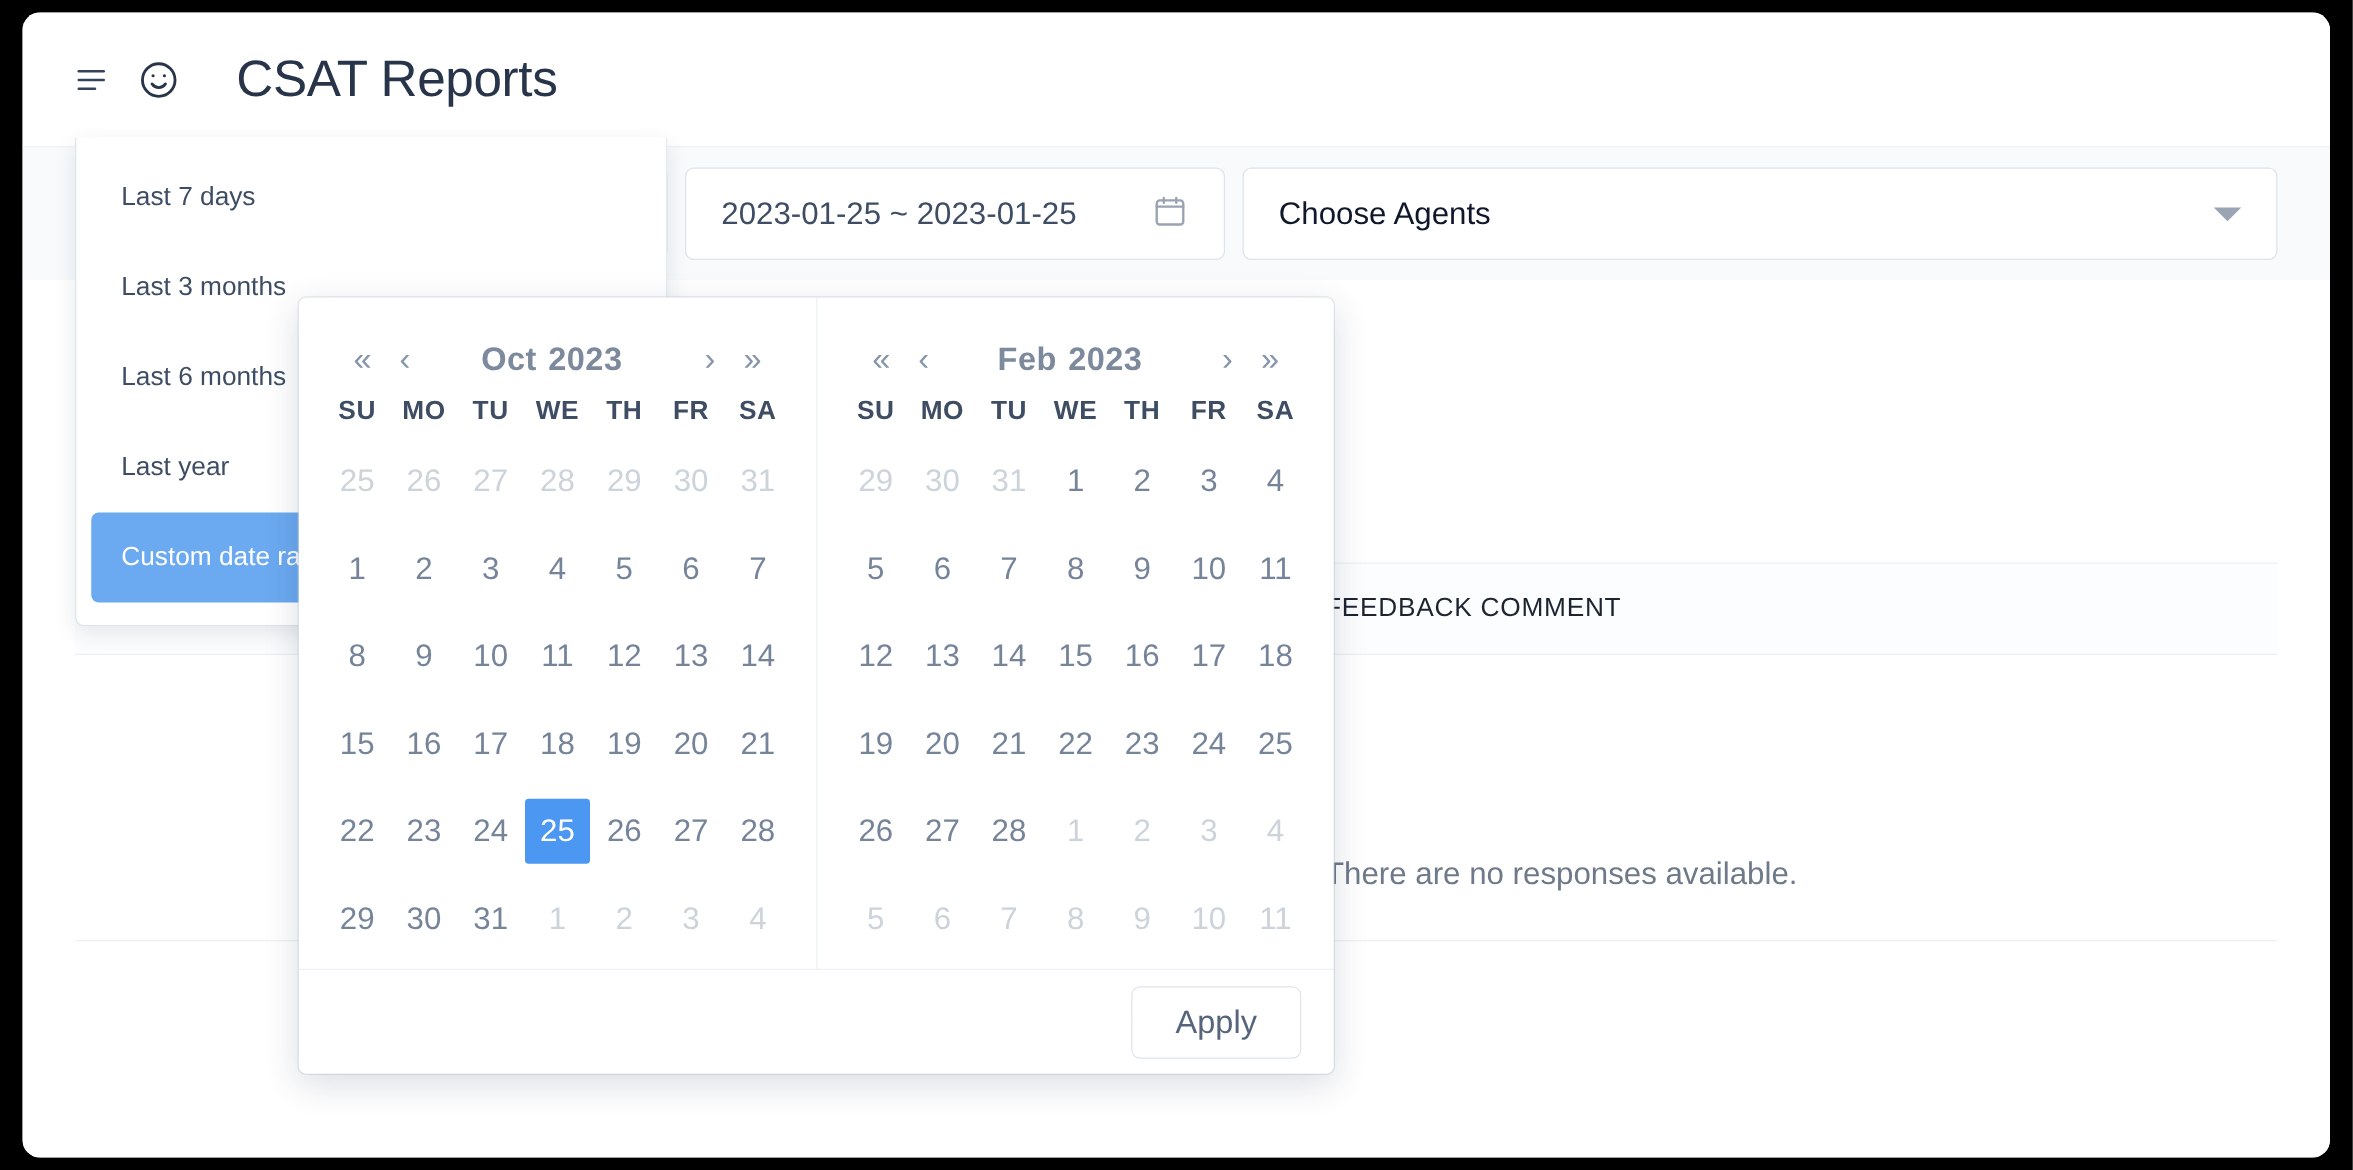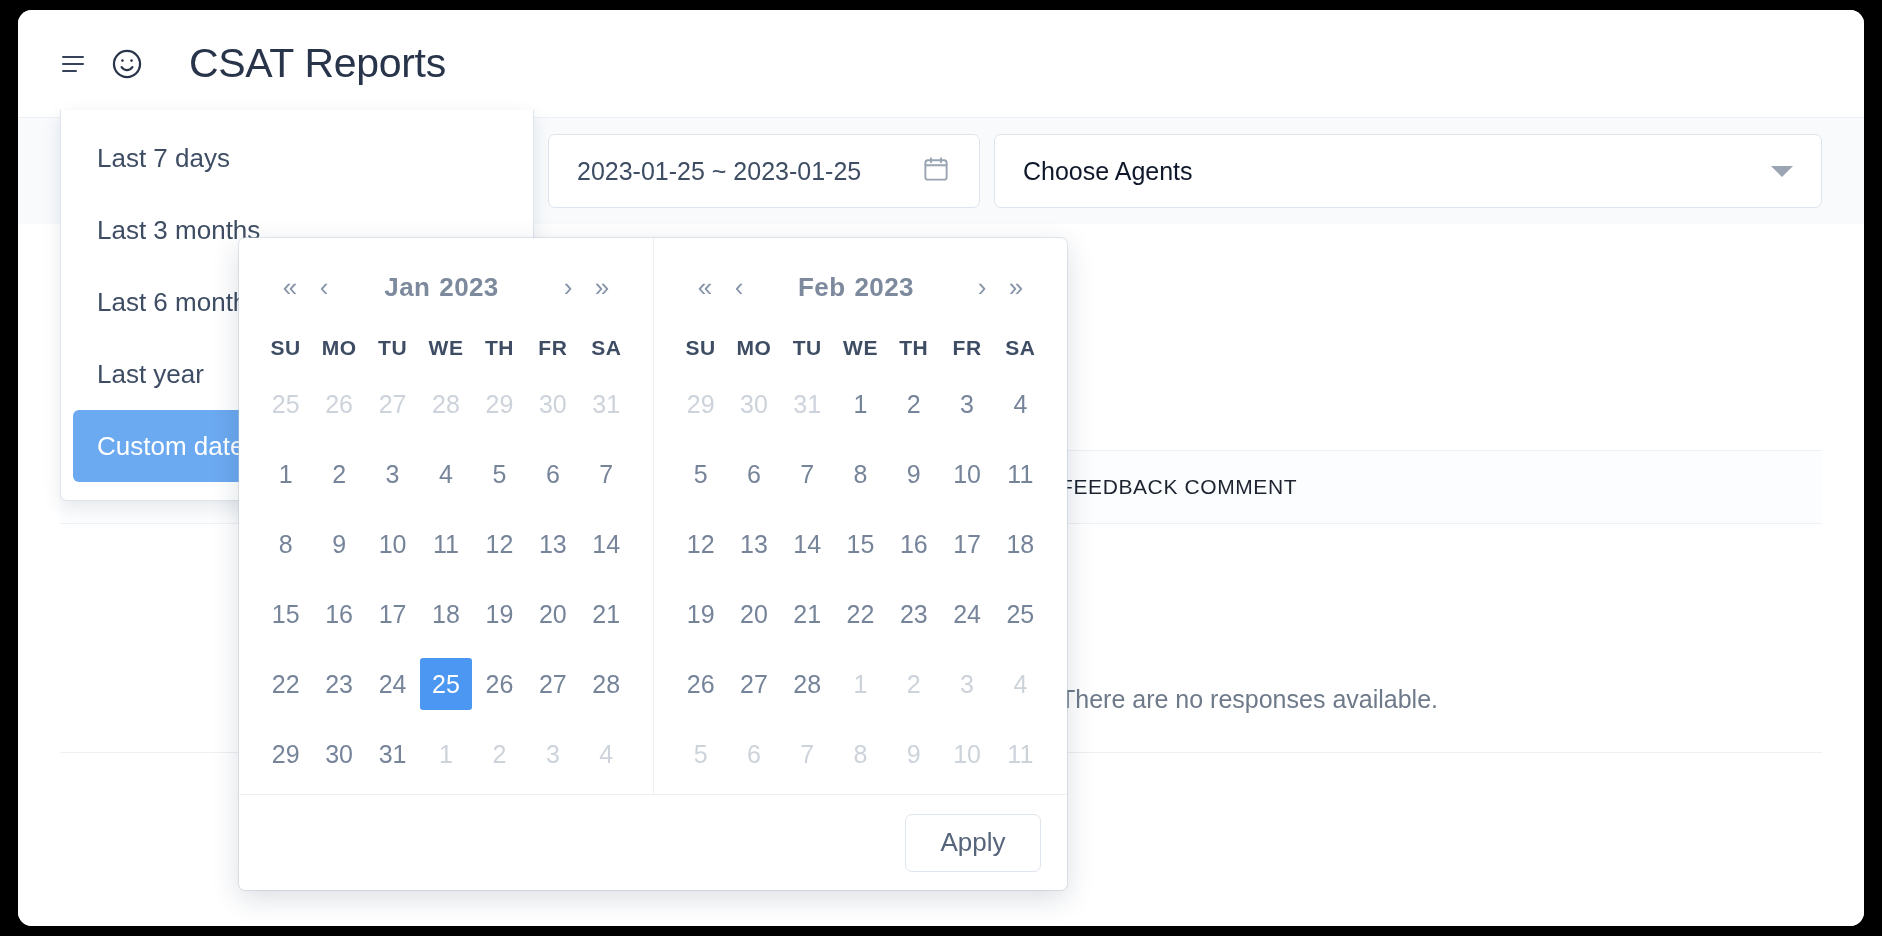--- a/index.html
+++ b/index.html
@@ -96,21 +96,21 @@
     border-radius: 0 0 7px 7px;
     box-shadow: 0 6px 18px rgba(20,40,70,0.10);
     padding: 12px 0 18px 0;
     z-index: 5;
   }
   .dd-item {
     height: 72px;
     display: flex;
     align-items: center;
     padding: 0 24px;
-    font-size: 26px;
+    font-size: 21px;
     color: #3e4d63;
     margin: 0 12px;
     border-radius: 6px;
   }
   .dd-item.selected {
     background: #6ba9f0;
     color: #ffffff;
   }
 
   
@@ -187,21 +187,21 @@
     font-weight: 700;
     letter-spacing: 0.4px;
     white-space: nowrap;
   }
   .pmonth span { margin-right: 9px; }
 
   .wk, .row {
     display: grid;
     grid-template-columns: repeat(7, 1fr);
   }
-  .wk { margin-top: 26px; }
+  .wk { margin-top: 7px; }
   .wk div {
     text-align: center;
     font-size: 21px;
     font-weight: 700;
     color: #3e4d63;
     letter-spacing: 0.5px;
   }
   .row { margin-top: 18px; }
   .cell {
     height: 52px;
@@ -217,21 +217,21 @@
     height: 52px;
     font-size: 25px;
     color: #76849a;
     border-radius: 3px;
   }
   .cell.out span { color: #cdd3da; }
   .cell.sel span { background: #4c97f1; color: #ffffff; }
 
   .picker-footer {
     border-top: 1px solid #eceff3;
-    height: 96px;
+    height: 84px;
     display: flex;
     align-items: center;
     justify-content: flex-end;
     padding-right: 26px;
   }
   .apply-btn {
     height: 58px;
     min-width: 136px;
     border: 1px solid #dfe5ec;
     border-radius: 7px;
@@ -308,21 +308,21 @@
 
   <div class="picker">
     <div class="panels">
 
       <div class="panel">
         <div class="pnav">
           <div class="nav-btn">«</div>
           <div class="nav-btn">‹</div>
           <div class="spacer"></div>
           <div class="pmonth">
-            <span>Jan</span><span>2023</span>
+            <span>Oct</span><span>2023</span>
           </div>
           <div class="spacer"></div>
           <div class="nav-btn">›</div>
           <div class="nav-btn">»</div>
         </div>
         <div class="wk">
           <div>SU</div>
           <div>MO</div>
           <div>TU</div>
           <div>WE</div>

